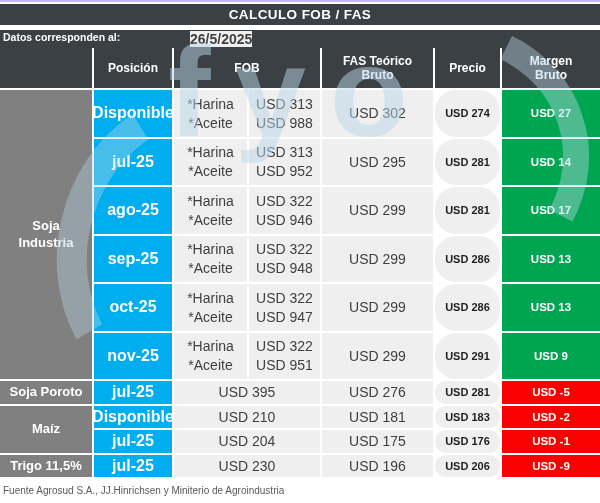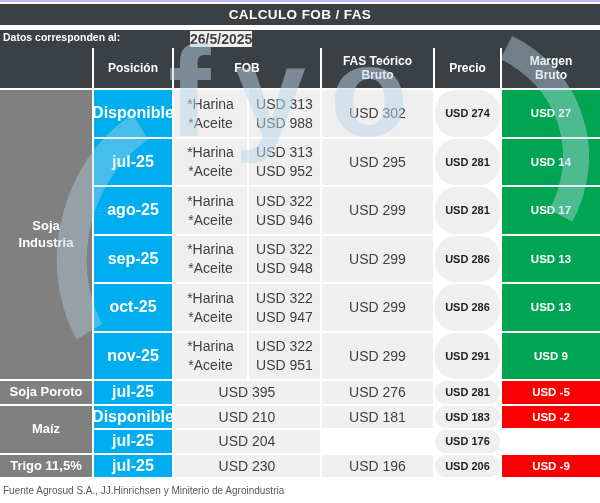--- a/index.html
+++ b/index.html
@@ -170,21 +170,23 @@
     <div class="cell mneg" style="grid-column:7;grid-row:8">USD -5</div>
 
     <div class="cell pos" style="grid-column:2;grid-row:9">Disponible</div>
     <div class="cell val" style="grid-column:3/span 2;grid-row:9">USD 210</div>
     <div class="cell val" style="grid-column:5;grid-row:9">USD 181</div>
     <div class="cell boldval" style="grid-column:6;grid-row:9">USD 183</div>
     <div class="cell mneg" style="grid-column:7;grid-row:9">USD -2</div>
 
     <div class="cell pos" style="grid-column:2;grid-row:10">jul-25</div>
     <div class="cell val" style="grid-column:3/span 2;grid-row:10">USD 204</div>
+    <div class="cell val" style="grid-column:5;grid-row:10">USD 175</div>
     <div class="cell boldval" style="grid-column:6;grid-row:10">USD 176</div>
+    <div class="cell mneg" style="grid-column:7;grid-row:10">USD -1</div>
 
     <div class="cell pos" style="grid-column:2;grid-row:11">jul-25</div>
     <div class="cell val" style="grid-column:3/span 2;grid-row:11">USD 230</div>
     <div class="cell val" style="grid-column:5;grid-row:11">USD 196</div>
     <div class="cell boldval" style="grid-column:6;grid-row:11">USD 206</div>
     <div class="cell mneg" style="grid-column:7;grid-row:11">USD -9</div>
 
   </div>
 
   <div class="footer">Fuente Agrosud S.A., JJ.Hinrichsen y Miniterio de Agroindustria</div>

